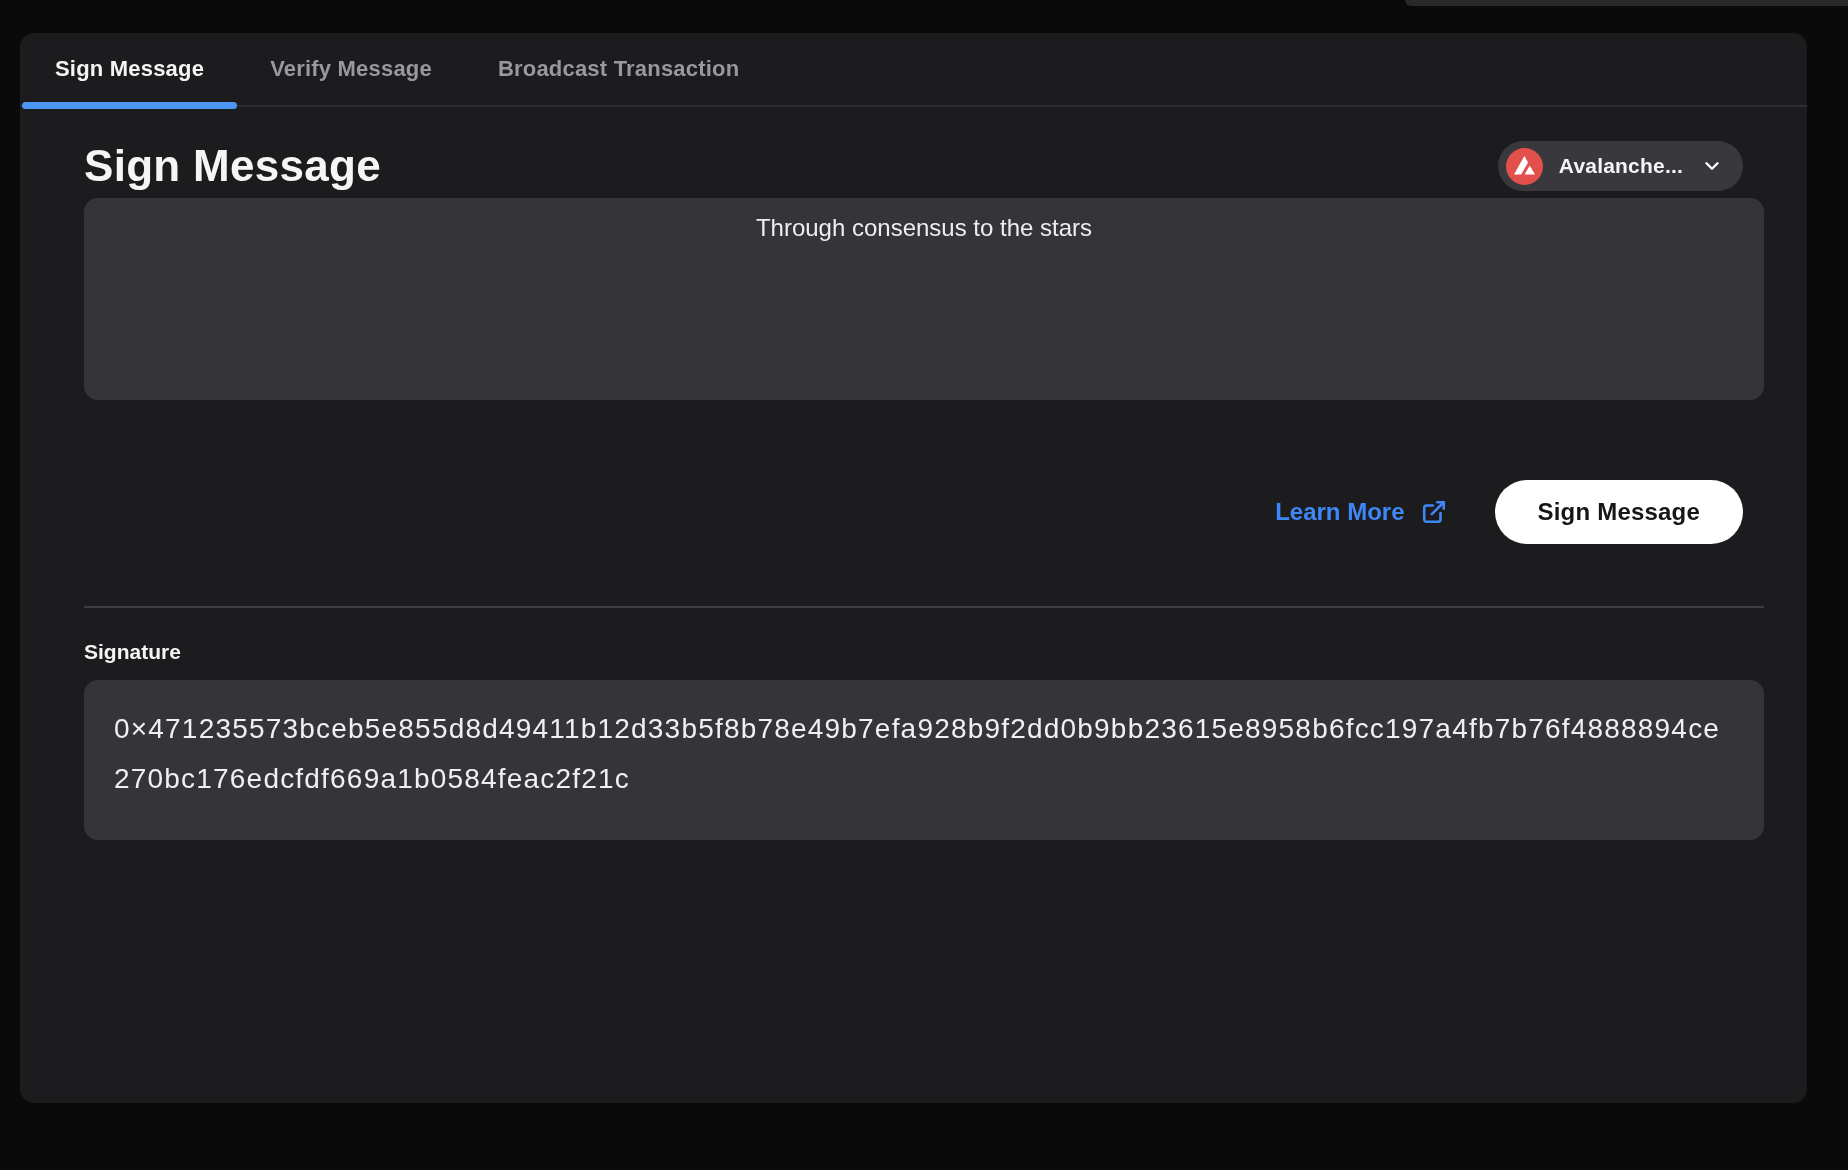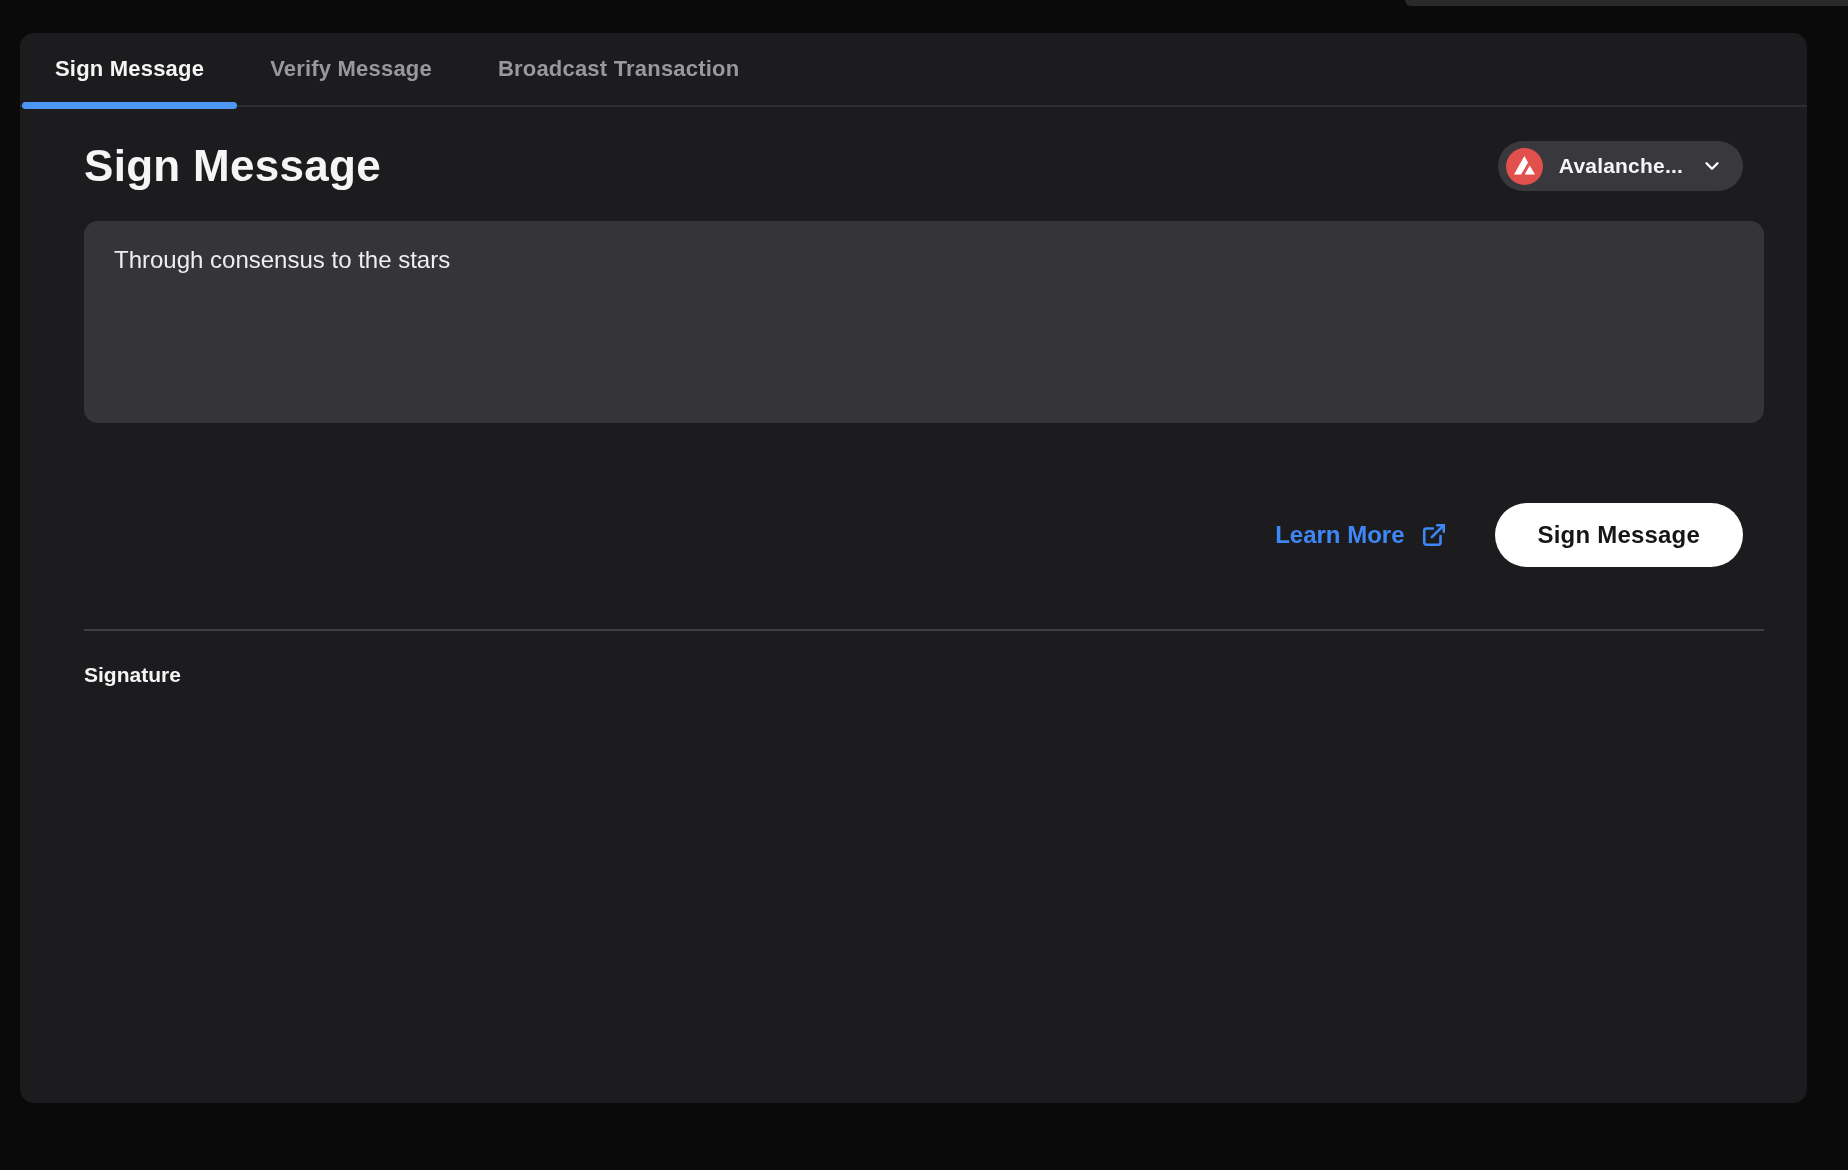--- a/index.html
+++ b/index.html
@@ -74,28 +74,29 @@
     font-size: 23px; line-height: 45px;
     color: var(--text-secondary, #b9b9be);
     letter-spacing: 0.1px;
   }
   .field-label {
     margin-top: 44px;
     font-size: 21px; font-weight: 700;
     color: var(--text-primary, #f5f5f6);
   }
   .message-box {
-    margin-top: 30px;
+    margin-top: 7px;
     width: 1680px; height: 202px;
     background: var(--field-bg, #353539);
     border-radius: 14px;
-    padding: 25px 30px;
+    padding: 16px 30px;
     font-size: 24px;
     color: #eeeeef;
     cursor: text;
+    text-align: center;
   }
   .actions-row {
     margin-top: 80px;
     display: flex; justify-content: flex-end; align-items: center;
     gap: 48px;
   }
   .learn-more {
     display: flex; align-items: center; gap: 16px;
     color: var(--link-blue, #3f87f6);
     font-size: 24px; font-weight: 700;
@@ -177,15 +178,16 @@
           <line x1="10" y1="14" x2="21" y2="3"></line>
         </svg>
       </a>
       <button class="sign-btn">Sign Message</button>
     </div>
 
     <hr class="divider">
 
     <div class="field-label sig-label">Signature</div>
 
+    <div class="signature-box">0×471235573bceb5e855d8d49411b12d33b5f8b78e49b7efa928b9f2dd0b9bb23615e8958b6fcc197a4fb7b76f4888894ce270bc176edcfdf669a1b0584feac2f21c</div>
 
   </div>
 </div>
 
 </body></html>

